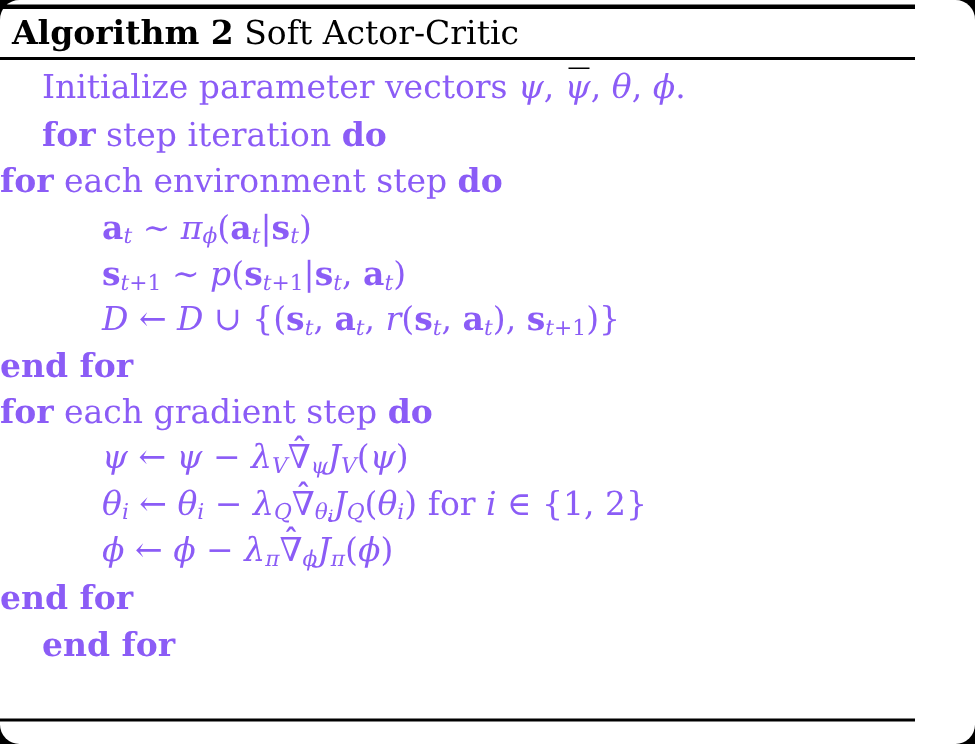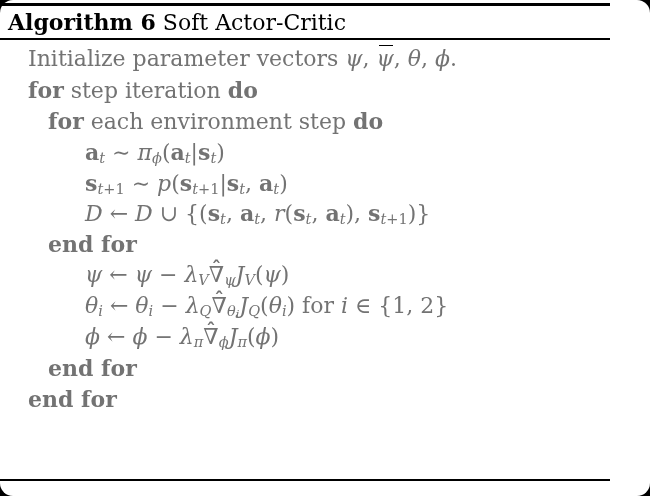--- a/index.html
+++ b/index.html
@@ -21,26 +21,26 @@
   }
   .rule-top    { top: 3px;   height: 3px; }
   .rule-mid    { top: 38px;  height: 2px; }
   .rule-bottom { top: 479px; height: 2px; }
   .algo-title {
     position: absolute; left: 8px; top: 9px;
     font-size: 22px; white-space: pre; color: #000;
   }
   .algo-body {
     position: absolute; left: 0; top: 44px; right: 0;
-    font-size: 22px; color: #737373;
+    font-size: 22px; color: #8b5cf6;
   }
   .line { line-height: 30.9px; height: 30.9px; white-space: pre; }
   .ind1 { padding-left: 28px; }
-  .ind2 { padding-left: 48px; }
-  .ind3 { padding-left: 68px; margin-left: 17px; }
+  .ind2 { }
+  .ind3 { padding-left: 68px; }
   .rm  { font-style: normal; font-weight: normal; }
   .bf  { font-weight: bold; }
   .it  { font-style: italic; }
   .cal { font-style: italic; }
   .mbf { font-weight: bold; font-style: normal; }
   .sub  { font-size: 0.66em; vertical-align: -0.23em; }
   .ssub { font-size: 0.52em; vertical-align: -0.42em; font-style: italic; }
   .ov { position: relative; display: inline-block; }
   .ov::after {
     content: ""; position: absolute;
@@ -52,30 +52,31 @@
     position: absolute; left: 50%; top: -0.40em;
     transform: translateX(-50%);
     font-size: 0.85em; font-weight: bold; font-style: normal;
   }
 </style>
 </head>
 <body style="background: rgb(0, 0, 0);">
 
 <div class="page" style="background: rgb(255, 255, 255); color: rgb(0, 0, 0);">
   <div class="rule rule-top"></div>
-  <div class="algo-title"><span class="seg bf">Algorithm 6</span><span class="seg rm"> Soft Actor-Critic</span></div>
+  <div class="algo-title"><span class="seg bf">Algorithm 2</span><span class="seg rm"> Soft Actor-Critic</span></div>
   <div class="rule rule-mid"></div>
   <div class="algo-body">
       <div class="line ind1"><span class="seg rm">Initialize parameter vectors </span><span class="seg it">ψ</span><span class="seg rm">, </span><span class="seg it ov">ψ</span><span class="seg rm">, </span><span class="seg it">θ</span><span class="seg rm">, </span><span class="seg it">ϕ</span><span class="seg rm">.</span></div>
       <div class="line ind1"><span class="seg bf">for</span><span class="seg rm"> step iteration </span><span class="seg bf">do</span></div>
       <div class="line ind2"><span class="seg bf">for</span><span class="seg rm"> each environment step </span><span class="seg bf">do</span></div>
       <div class="line ind3"><span class="seg mbf">a</span><span class="seg sub it">t</span><span class="seg rm"> ∼ </span><span class="seg it">π</span><span class="seg sub it">ϕ</span><span class="seg rm">(</span><span class="seg mbf">a</span><span class="seg sub it">t</span><span class="seg rm">|</span><span class="seg mbf">s</span><span class="seg sub it">t</span><span class="seg rm">)</span></div>
       <div class="line ind3"><span class="seg mbf">s</span><span class="seg sub it">t</span><span class="seg sub rm">+1</span><span class="seg rm"> ∼ </span><span class="seg it">p</span><span class="seg rm">(</span><span class="seg mbf">s</span><span class="seg sub it">t</span><span class="seg sub rm">+1</span><span class="seg rm">|</span><span class="seg mbf">s</span><span class="seg sub it">t</span><span class="seg rm">, </span><span class="seg mbf">a</span><span class="seg sub it">t</span><span class="seg rm">)</span></div>
       <div class="line ind3"><span class="seg cal">D</span><span class="seg rm"> ← </span><span class="seg cal">D</span><span class="seg rm"> ∪ {(</span><span class="seg mbf">s</span><span class="seg sub it">t</span><span class="seg rm">, </span><span class="seg mbf">a</span><span class="seg sub it">t</span><span class="seg rm">, </span><span class="seg it">r</span><span class="seg rm">(</span><span class="seg mbf">s</span><span class="seg sub it">t</span><span class="seg rm">, </span><span class="seg mbf">a</span><span class="seg sub it">t</span><span class="seg rm">)</span><span class="seg rm">, </span><span class="seg mbf">s</span><span class="seg sub it">t</span><span class="seg sub rm">+1</span><span class="seg rm">)}</span></div>
       <div class="line ind2"><span class="seg bf">end for</span></div>
+      <div class="line ind2"><span class="seg bf">for</span><span class="seg rm"> each gradient step </span><span class="seg bf">do</span></div>
       <div class="line ind3"><span class="seg it">ψ</span><span class="seg rm"> ← </span><span class="seg it">ψ</span><span class="seg rm"> − </span><span class="seg it">λ</span><span class="seg sub it">V</span><span class="seg rm accwrap"><span class="acc">ˆ</span><span>∇</span></span><span class="seg sub it">ψ</span><span class="seg it">J</span><span class="seg sub it">V</span><span class="seg rm">(</span><span class="seg it">ψ</span><span class="seg rm">)</span></div>
       <div class="line ind3"><span class="seg it">θ</span><span class="seg sub it">i</span><span class="seg rm"> ← </span><span class="seg it">θ</span><span class="seg sub it">i</span><span class="seg rm"> − </span><span class="seg it">λ</span><span class="seg sub it">Q</span><span class="seg rm accwrap"><span class="acc">ˆ</span><span>∇</span></span><span class="seg sub it">θ</span><span class="seg ssub">i</span><span class="seg it">J</span><span class="seg sub it">Q</span><span class="seg rm">(</span><span class="seg it">θ</span><span class="seg sub it">i</span><span class="seg rm">) for </span><span class="seg it">i</span><span class="seg rm"> ∈ {1, 2}</span></div>
       <div class="line ind3"><span class="seg it">ϕ</span><span class="seg rm"> ← </span><span class="seg it">ϕ</span><span class="seg rm"> − </span><span class="seg it">λ</span><span class="seg sub it">π</span><span class="seg rm accwrap"><span class="acc">ˆ</span><span>∇</span></span><span class="seg sub it">ϕ</span><span class="seg it">J</span><span class="seg sub it">π</span><span class="seg rm">(</span><span class="seg it">ϕ</span><span class="seg rm">)</span></div>
       <div class="line ind2"><span class="seg bf">end for</span></div>
       <div class="line ind1"><span class="seg bf">end for</span></div>
     </div>
   <div class="rule rule-bottom"></div>
 </div>
 
 </body></html>

